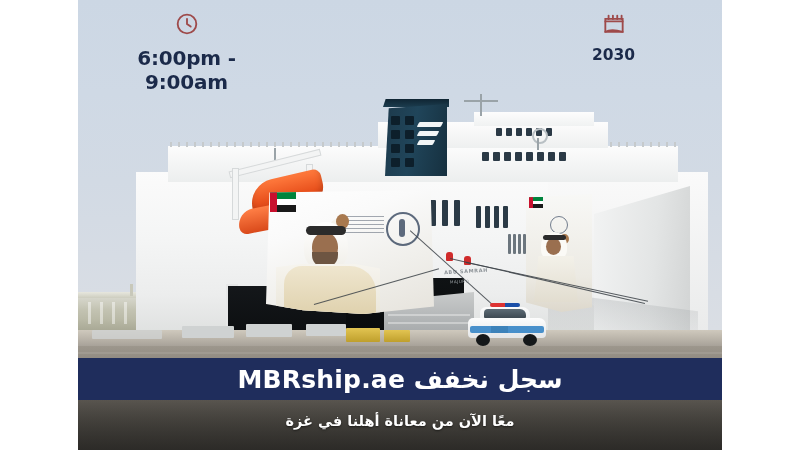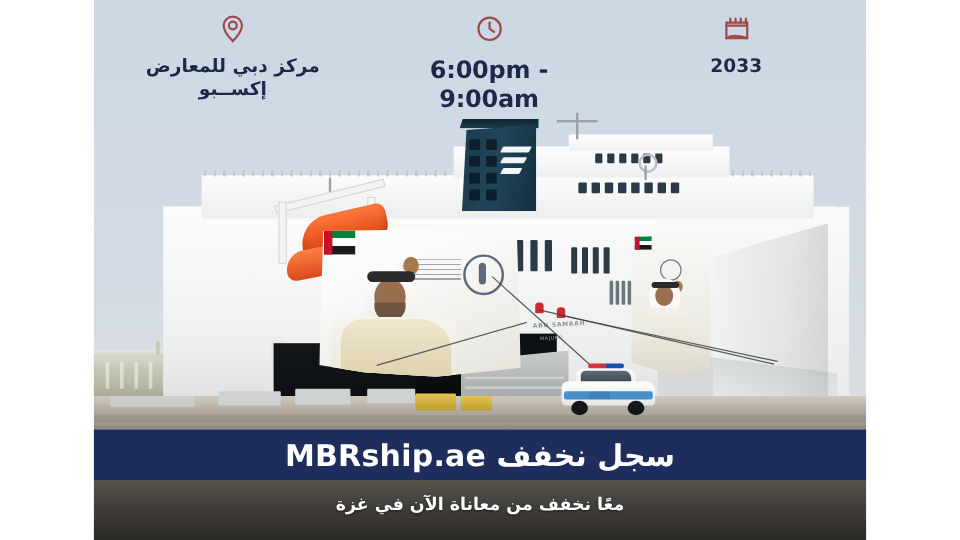--- a/index.html
+++ b/index.html
@@ -390,51 +390,41 @@
 
       <div class="info-col">
         <div class="ico">
           <svg width="26" height="26" viewBox="0 0 24 24" fill="none" stroke="#9e4a4a" stroke-width="1.7" stroke-linecap="round">
             <path d="M4 7.2 h16 v12 H4 z"></path>
             <path d="M4 19.2 c4 -2.4 8 -2.4 16 0"></path>
             <path d="M7 4.2 v3.2 M11 4.2 v3.2 M15 4.2 v3.2 M19 4.2 v3.2"></path>
             <path d="M4 9.6 h16"></path>
           </svg>
         </div>
-        <div class="info-txt">2033</div>
+        <div class="info-txt">2030</div>
       </div>
 
       <div class="info-col">
         <div class="ico">
           <svg width="26" height="26" viewBox="0 0 24 24" fill="none" stroke="#9e4a4a" stroke-width="1.7" stroke-linecap="round">
             <circle cx="12" cy="12" r="8.6"></circle>
             <path d="M12 7.2 V12 l3.4 2.4"></path>
           </svg>
         </div>
         <div class="info-txt time">6:00pm - 9:00am</div>
       </div>
 
-      <div class="info-col loc">
-        <div class="ico">
-          <svg width="26" height="26" viewBox="0 0 24 24" fill="none" stroke="#9e4a4a" stroke-width="1.7" stroke-linecap="round">
-            <path d="M12 21.5 C12 21.5 19 14.4 19 9.6 A7 7 0 0 0 5 9.6 C5 14.4 12 21.5 12 21.5 z"></path>
-            <circle cx="12" cy="9.5" r="3"></circle>
-          </svg>
-        </div>
-        <div class="info-txt">مركز دبي للمعارض</div>
-        <div class="info-txt">إكســبو</div>
-      </div>
 
     </div>
 
     <div class="cta">
       <span class="cta-txt">سجل نخفف MBRship.ae</span>
     </div>
 
     <div class="sub">
-      <span class="sub-txt">معًا نخفف من معاناة الآن في غزة</span>
+      <span class="sub-txt">معًا الآن من معاناة أهلنا في غزة</span>
     </div>
 
   </div>
 
   <div class="sidebar-l"></div>
   <div class="sidebar-r"></div>
 </div>
 
 </body></html>

